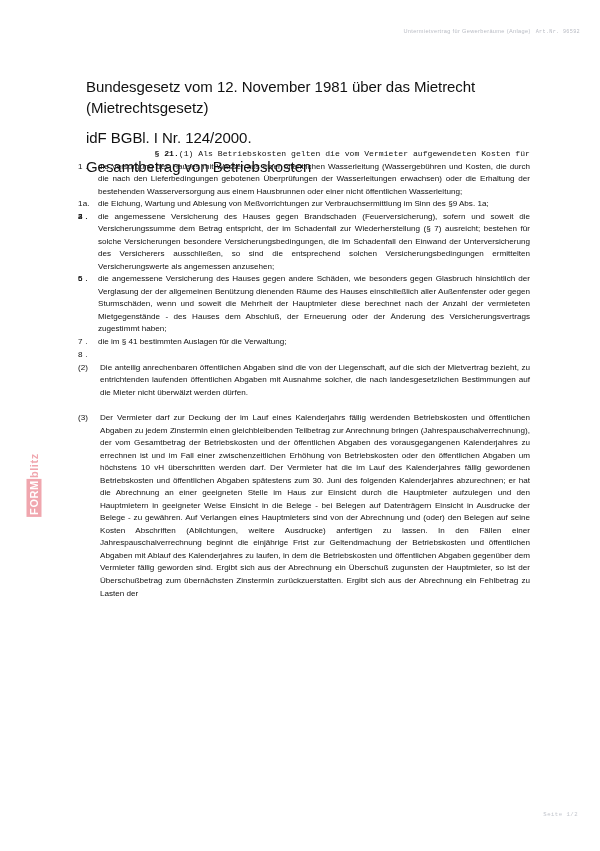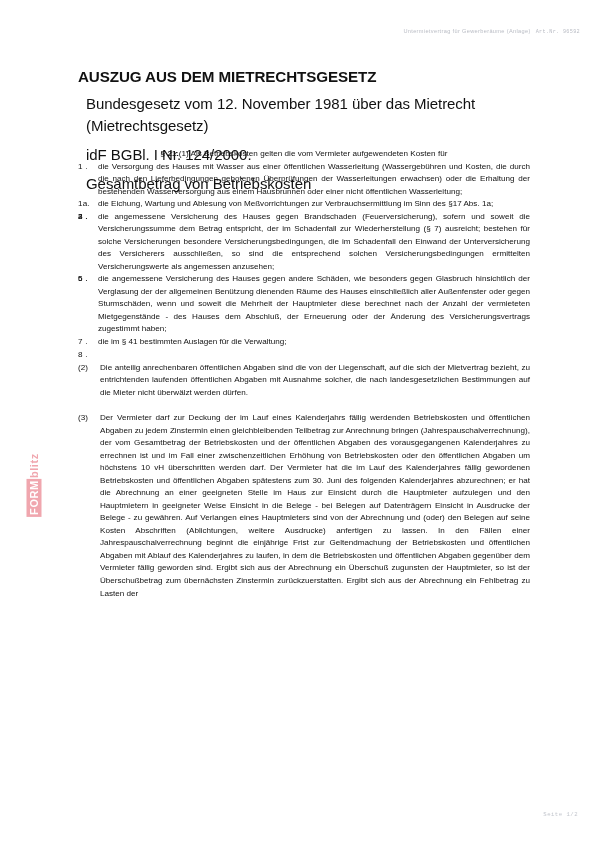--- a/index.html
+++ b/index.html
@@ -73,22 +73,23 @@
     top: 148px;
     width: 452px;
     font-size: 8.1px;
     line-height: 1.55;
     color: #111111;
     text-align: justify;
   }
 
   .lead {
     margin: 0 0 0 0;
-    text-align: center;
+    text-align: right;
     letter-spacing: 0.02px;
+    font-family: Liberation Mono, monospace;
   }
   .lead .sec {
     font-weight: bold;
   }
 
   ol.items {
     list-style: none;
     margin: 0;
     padding: 0;
   }
@@ -165,35 +166,34 @@
 </head>
 <body>
 
 <div class="page">
 
   <div class="doc-header">
     <span>Untermietvertrag für Gewerberäume (Anlage)</span><span class="artnr">Art.Nr.  96592</span>
   </div>
 
   <div class="title-block">
-    <h1 class="main-title">AUSZUG AUS DEM MIETRECHTSGESETZ</h1>
     <div class="subtitle">Bundesgesetz vom 12. November 1981 über das Mietrecht (Mietrechtsgesetz)</div>
     <div class="subtitle">idF BGBl. I Nr. 124/2000.</div>
     <div class="subtitle">Gesamtbetrag von Betriebskosten</div>
   </div>
 
   <div class="content">
 
     <div class="lead">
       <span class="sec">§ 21.</span><span>(1) Als Betriebskosten gelten die vom Vermieter aufgewendeten Kosten für</span>
     </div>
 
     <ol class="items">
       <li><span class="num">1 .</span><span>die Versorgung des Hauses mit Wasser aus einer öffentlichen Wasserleitung (Wassergebühren und Kosten, die durch die nach den Lieferbedingungen gebotenen Überprüfungen der Wasserleitungen erwachsen) oder die Erhaltung der bestehenden Wasserversorgung aus einem Hausbrunnen oder einer nicht öffentlichen Wasserleitung;</span></li>
-      <li><span class="num">1a.</span><span>die Eichung, Wartung und Ablesung von Meßvorrichtungen zur Verbrauchsermittlung im Sinn des §17 Abs. 1a;</span></li>
+      <li><span class="num">1a.</span><span>die Eichung, Wartung und Ablesung von Meßvorrichtungen zur Verbrauchsermittlung im Sinn des §9 Abs. 1a;</span></li>
       <li><span class="num">2 .</span></li>
       <li><span class="num">3 .</span></li>
       <li><span class="num">4 .</span><span>die angemessene Versicherung des Hauses gegen Brandschaden (Feuerversicherung), sofern und soweit die Versicherungssumme dem Betrag entspricht, der im Schadenfall zur Wiederherstellung (§ 7) ausreicht; bestehen für solche Versicherungen besondere Versicherungsbedingungen, die im Schadenfall den Einwand der Unterversicherung des Versicherers ausschließen, so sind die entsprechend solchen Versicherungsbedingungen ermittelten Versicherungswerte als angemessen anzusehen;</span></li>
       <li><span class="num">5 .</span></li>
       <li><span class="num">6 .</span><span>die angemessene Versicherung des Hauses gegen andere Schäden, wie besonders gegen Glasbruch hinsichtlich der Verglasung der der allgemeinen Benützung dienenden Räume des Hauses einschließlich aller Außenfenster oder gegen Sturmschäden, wenn und soweit die Mehrheit der Hauptmieter diese berechnet nach der Anzahl der vermieteten Mietgegenstände - des Hauses dem Abschluß, der Erneuerung oder der Änderung des Versicherungsvertrags zugestimmt haben;</span></li>
       <li><span class="num">7 .</span><span>die im § 41 bestimmten Auslagen für die Verwaltung;</span></li>
       <li><span class="num">8 .</span></li>
     </ol>
 
     <div class="para">

